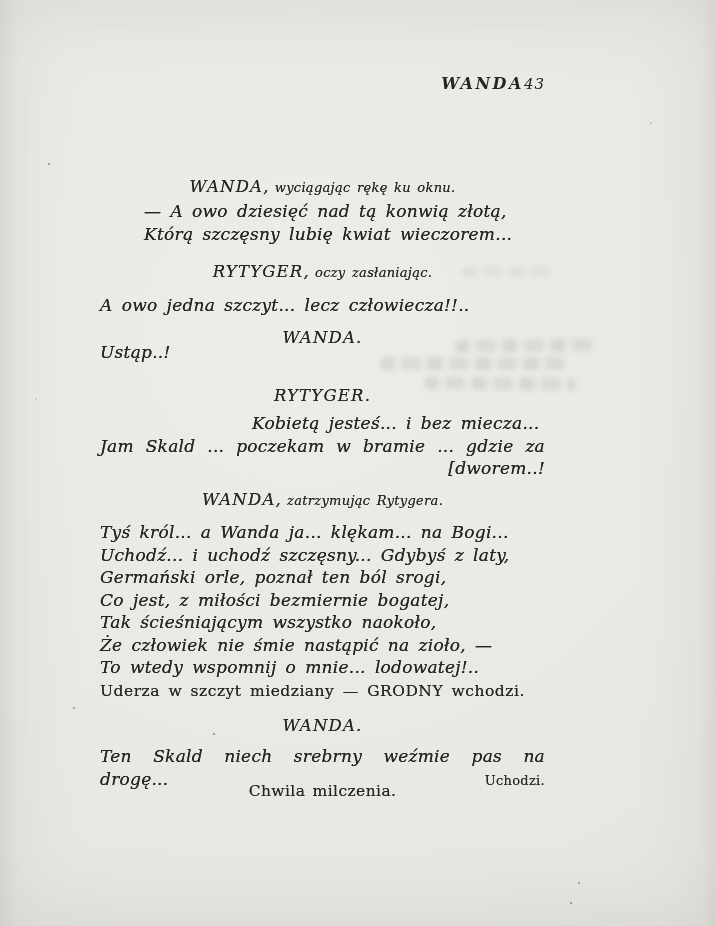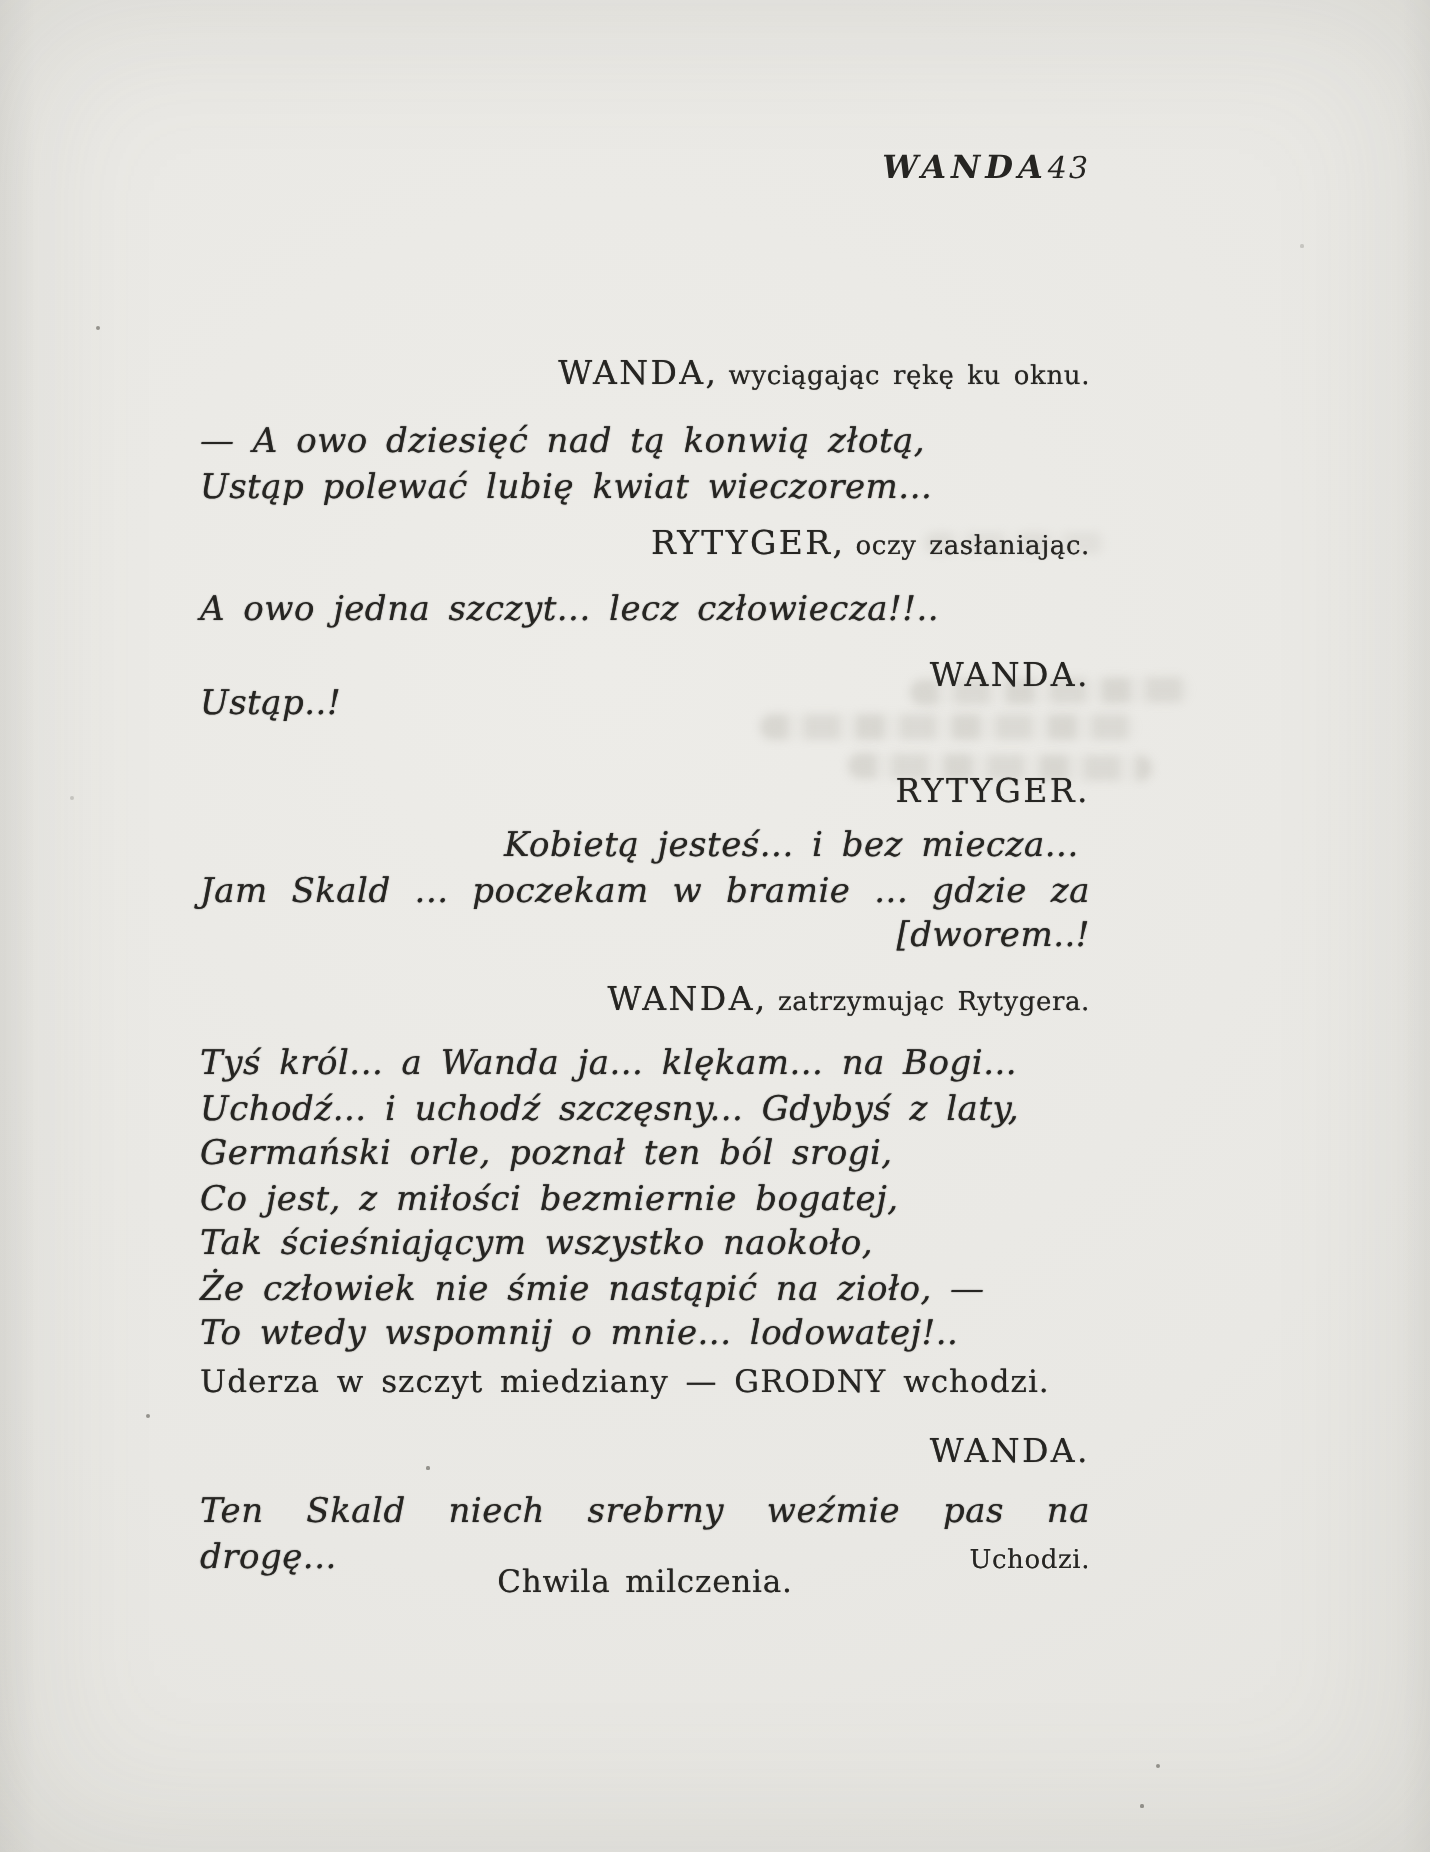--- a/index.html
+++ b/index.html
@@ -56,23 +56,24 @@
   }
   .verse .indent { padding-left: 152px; font-style: italic; }
   .verse .stretch {
     white-space: normal;
     text-align: justify;
     text-align-last: justify;
   }
   .verse .turnover { text-align: right; white-space: normal; }
   
   .heading {
-    text-align: right;
+    text-align: center;
     white-space: nowrap;
     text-shadow: 0 0 0.4px rgba(32,31,28,0.7);
+    font-style: italic;
   }
   .heading .speaker {
     font-size: 16.5px;
     letter-spacing: 1.2px;
   }
   .heading .dir {
     font-size: 13px;
     letter-spacing: 0.3px;
     word-spacing: 2px;
   }
@@ -137,23 +138,23 @@
   <div class="block hdr" style="top:74px;">
     <span class="running-title">WANDA</span>
     <span class="page-number">43</span>
   </div>
 
 
   <div class="block heading" style="top:177px;">
     <span class="speaker">WANDA,</span>
     <span class="dir">wyciągając rękę ku oknu.</span>
   </div>
-  <div class="block verse" style="top:210px;">
+  <div class="block verse" style="top:200px;margin-left:44px;">
     <div class="vline">— A owo dziesięć nad tą konwią złotą,</div>
-    <div class="vline">Ustąp polewać lubię kwiat wieczorem...</div>
+    <div class="vline">Którą szczęsny lubię kwiat wieczorem...</div>
   </div>
 
   <div class="block heading" style="top:262px;">
     <span class="speaker">RYTYGER,</span>
     <span class="dir">oczy zasłaniając.</span>
   </div>
   <div class="block verse" style="top:294px;">
     <div class="vline">A owo jedna szczyt... lecz człowiecza!!..</div>
   </div>
 

